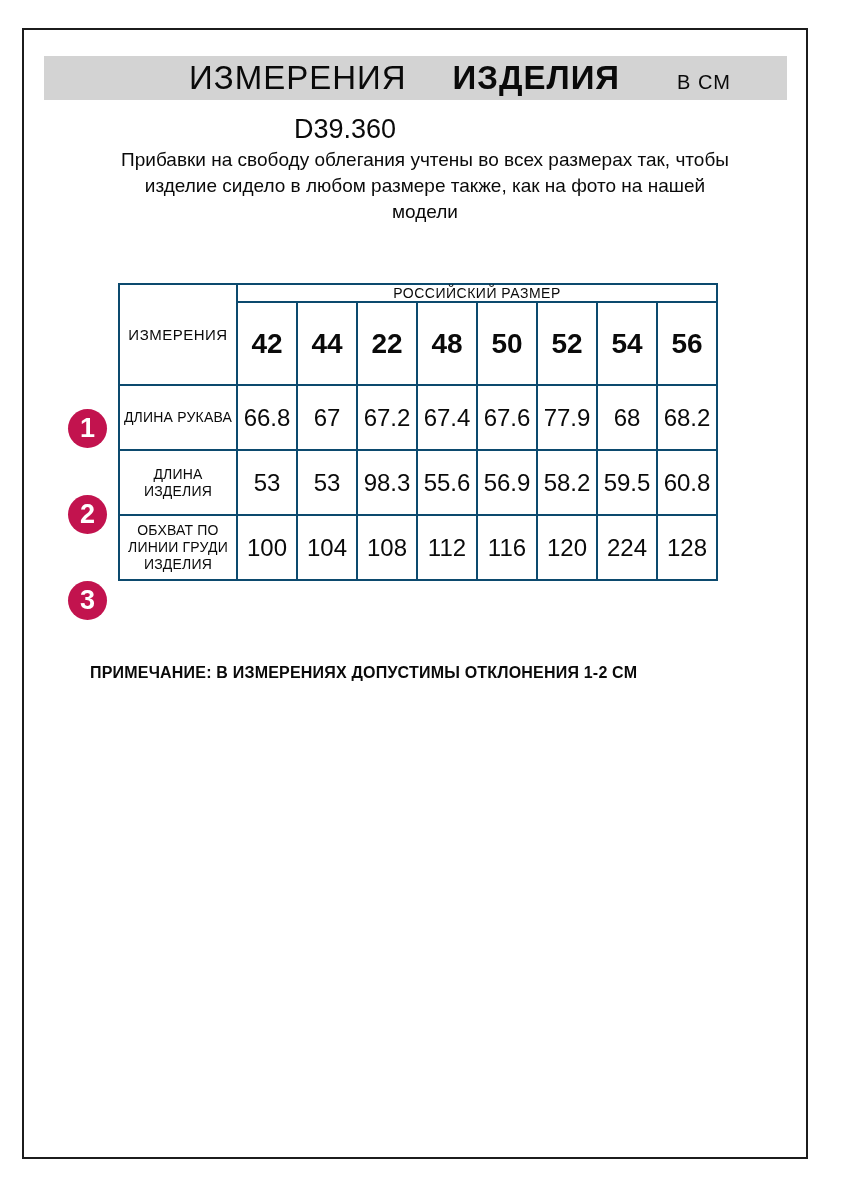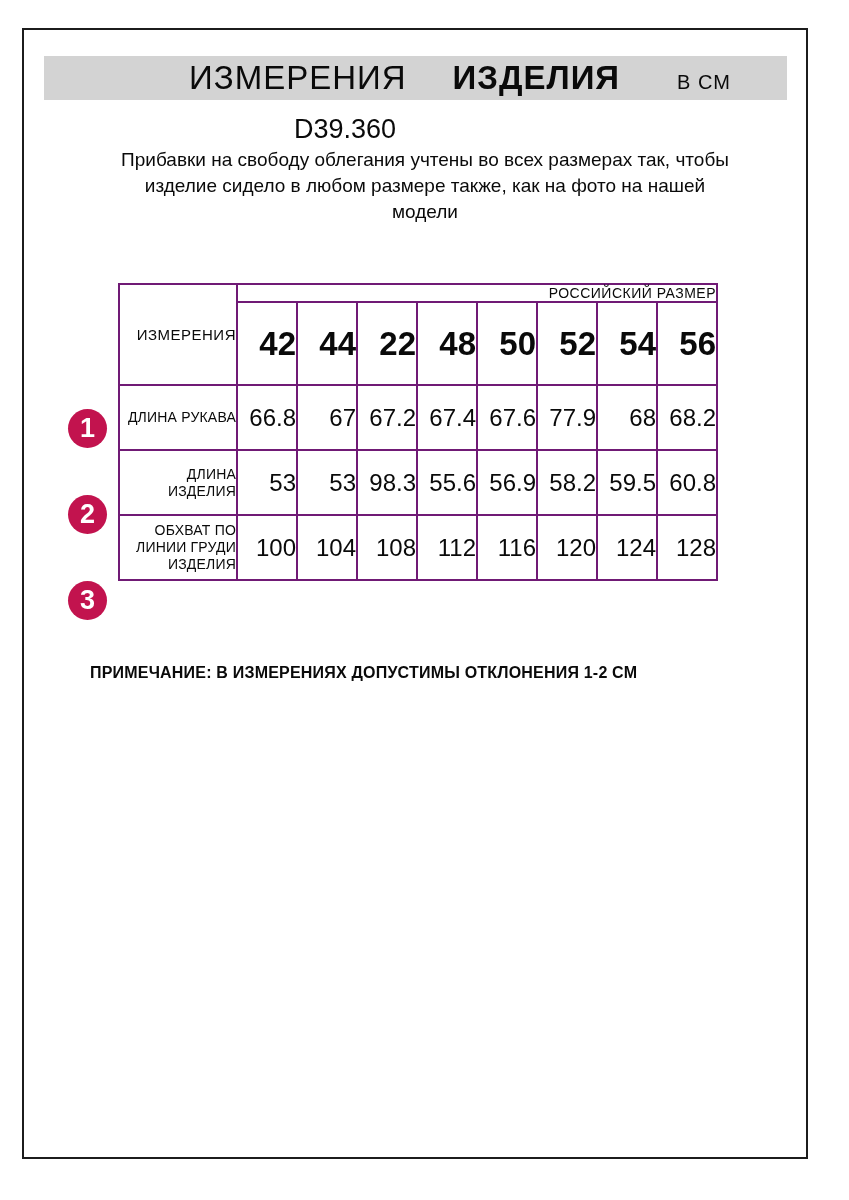--- a/index.html
+++ b/index.html
@@ -35,27 +35,27 @@
     position:absolute;left:25px;top:147px;width:800px;
     text-align:center;font-size:19px;line-height:26px;
     white-space:pre-line;
   }
   table.size-table{
     position:absolute;left:118px;top:283px;
     border-collapse:collapse;table-layout:fixed;
     width:598px;
   }
   table.size-table td{
-    border:2px solid #701a75;
-    text-align:right;vertical-align:middle;
+    border:2px solid #0c4a6e;
+    text-align:center;vertical-align:middle;
     padding:0;
   }
   .cell-measure{font-size:15px;letter-spacing:0.5px;}
   .cell-size-header{font-size:14px;height:15px;letter-spacing:0.5px;}
-  tr.r-sizes td{height:81px;font-size:33px;font-weight:900;margin-left:20px;}
+  tr.r-sizes td{height:81px;font-size:28px;font-weight:900;margin-left:20px;}
   tr.r-data{height:65px;}
   .cell-label{font-size:14px;line-height:17px;white-space:pre-line;letter-spacing:0.2px;}
   .cell-val{font-size:24px;margin-left:25px;}
   .num-badge{
     position:absolute;left:68px;
     width:39px;height:39px;border-radius:50%;
     background:#c2134e;color:#ffffff;
     display:flex;align-items:center;justify-content:center;
     font-size:27px;font-weight:700;
   }
@@ -138,21 +138,21 @@
   <tr class="r-data">
     <td class="cell-label">ОБХВАТ ПО
 ЛИНИИ ГРУДИ
 ИЗДЕЛИЯ</td>
     <td class="cell-val">100</td>
     <td class="cell-val">104</td>
     <td class="cell-val">108</td>
     <td class="cell-val">112</td>
     <td class="cell-val">116</td>
     <td class="cell-val">120</td>
-    <td class="cell-val">124</td>
+    <td class="cell-val">224</td>
     <td class="cell-val">128</td>
   </tr>
 </tbody>
   </table>
 
 <div class="num-badge badge-1">1</div>
 <div class="num-badge badge-2">2</div>
 <div class="num-badge badge-3">3</div>
 
 <div class="note">ПРИМЕЧАНИЕ: В ИЗМЕРЕНИЯХ ДОПУСТИМЫ ОТКЛОНЕНИЯ 1-2 СМ</div>

